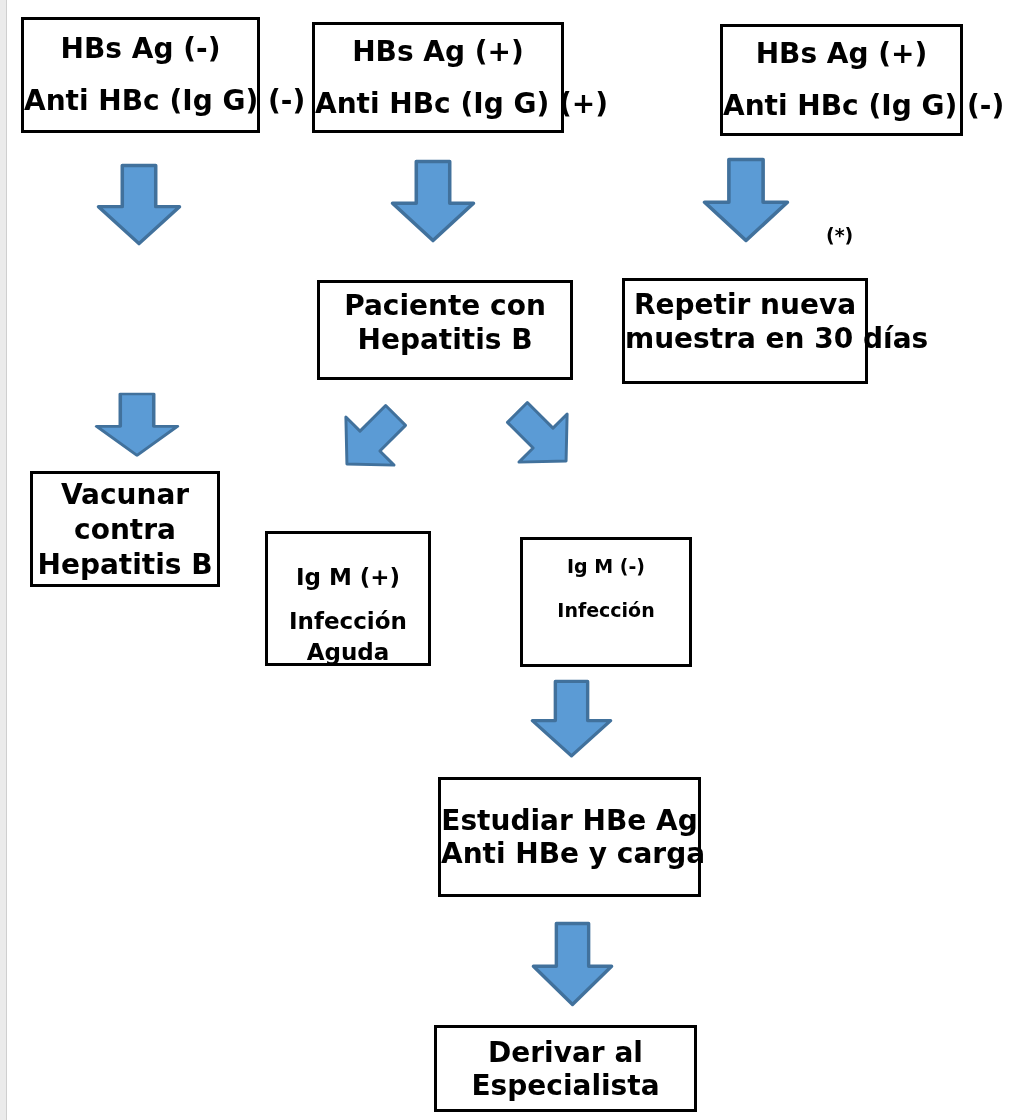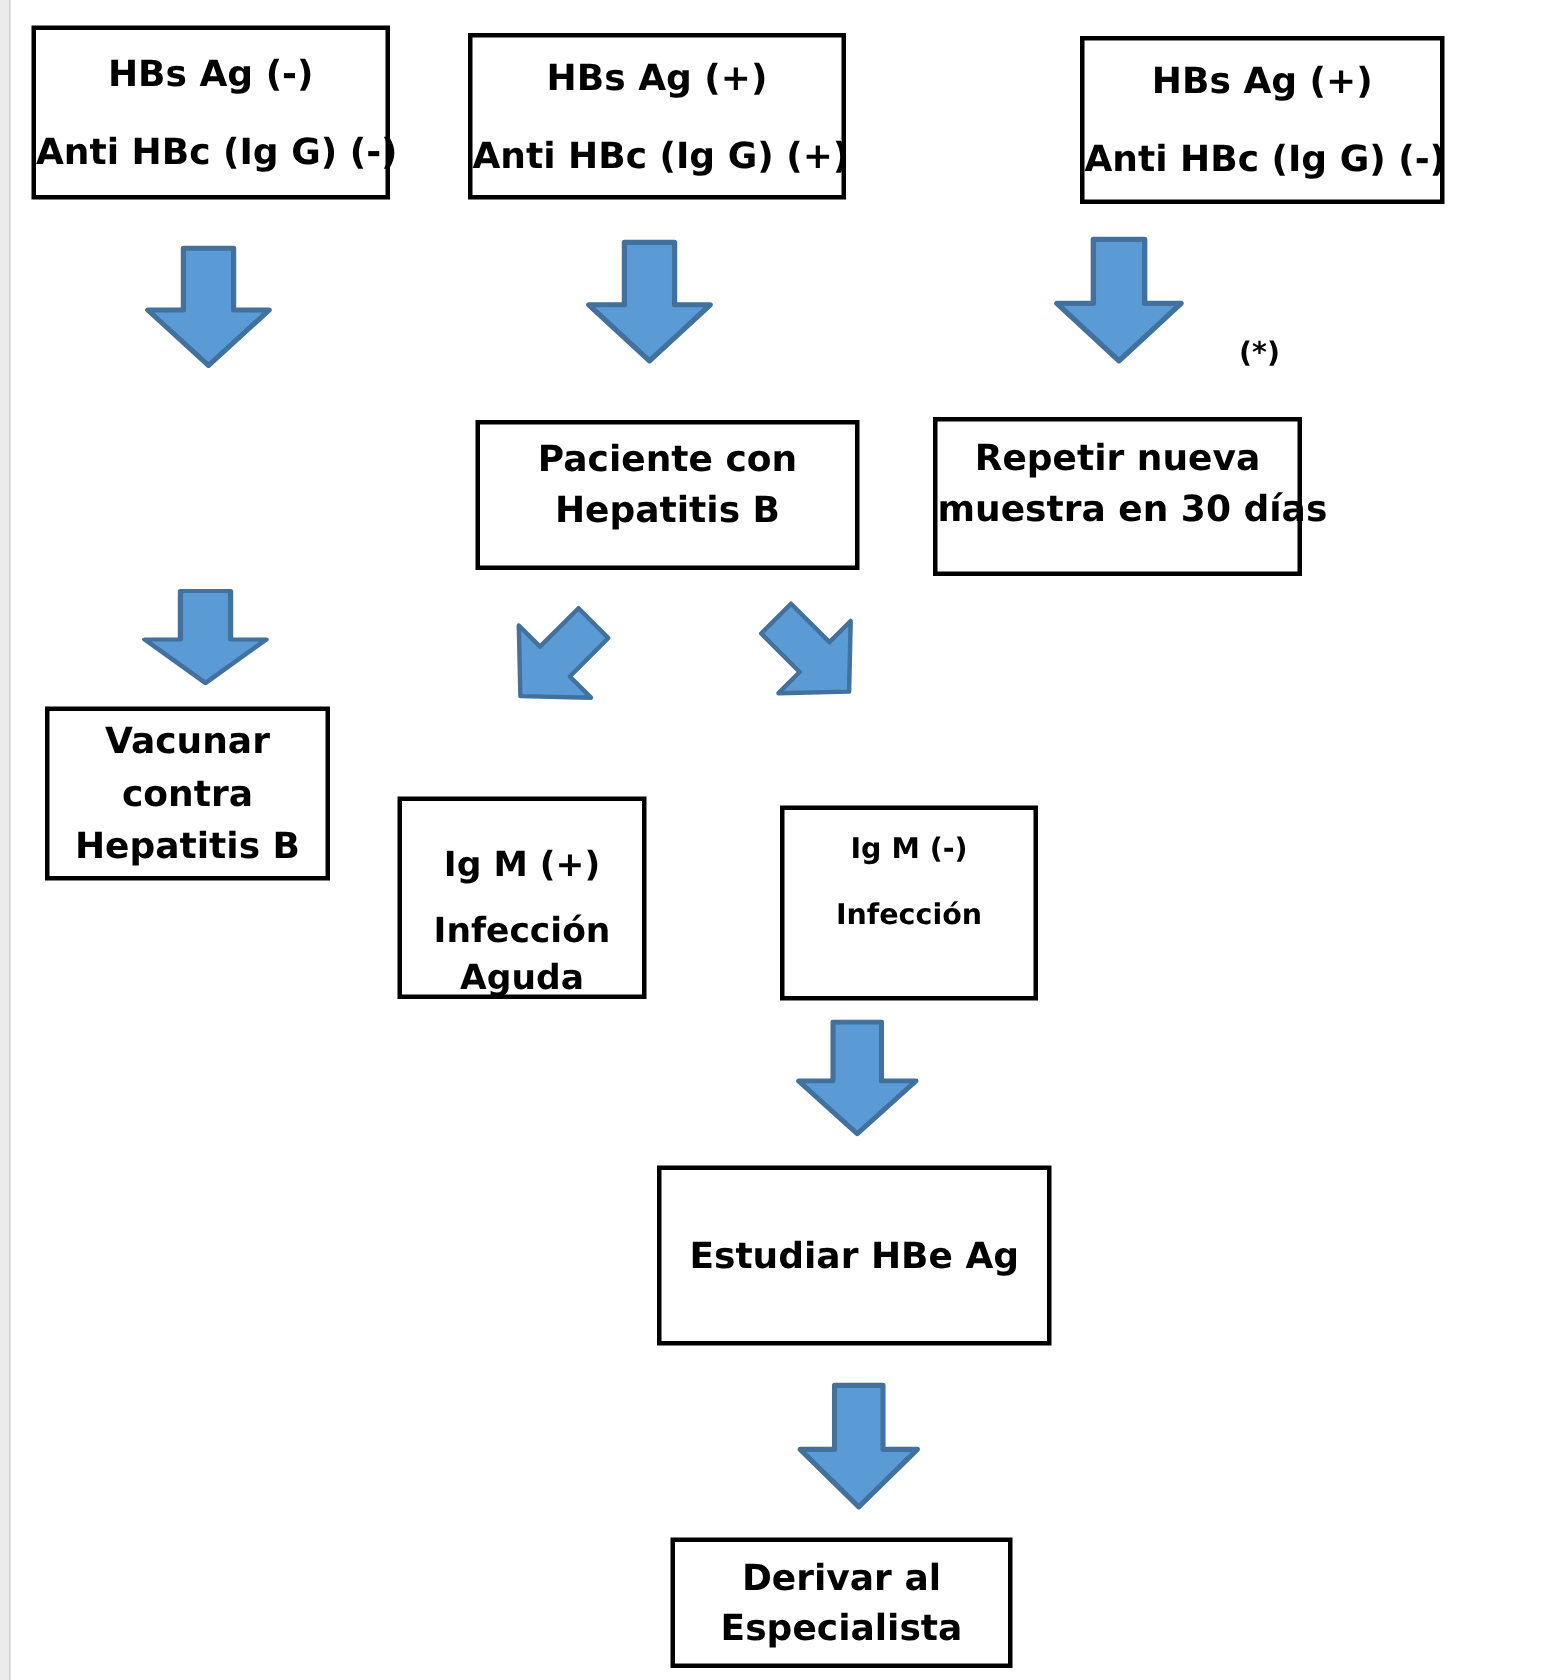--- a/index.html
+++ b/index.html
@@ -9,39 +9,39 @@
     overflow:hidden;
   }
   .edge-strip {
     position:absolute; left:0; top:0; width:6px; height:1120px;
     background:var(--edge-strip,#ebebeb); border-right:1px solid #cfcfcf;
   }
   .node {
     position:absolute; box-sizing:border-box; background:#fff;
     border:3px solid var(--box-border,#000);
     display:flex; flex-direction:column; align-items:center;
-    text-align:center; font-size:24px;
+    text-align:center; font-size:28px;
   }
   .node .ln { display:block; width:100%; white-space:nowrap; }
   
   #n-top-left  { left:21px;  top:17px; width:239px; height:116px; justify-content:center; line-height:52px; }
   #n-top-mid   { left:312px; top:22px; width:252px; height:111px; justify-content:center; line-height:52px; }
   #n-top-right { left:720px; top:24px; width:243px; height:112px; justify-content:center; line-height:52px; }
   
   #n-no-contacto { left:31px;  top:276px; width:220px; height:105px; padding-top:4px; justify-content:flex-start; line-height:35px; overflow:hidden; }
   #n-paciente    { left:317px; top:280px; width:256px; height:100px; padding-top:6px; justify-content:flex-start; line-height:34px; }
   #n-repetir     { left:622px; top:278px; width:246px; height:106px; padding-top:7px; justify-content:flex-start; line-height:34px; }
   
   #n-vacunar  { left:30px;  top:471px; width:190px; height:116px; justify-content:center; line-height:35px; }
   #n-igm-pos  { left:265px; top:531px; width:166px; height:135px; padding-top:26px; justify-content:flex-start; line-height:31px; font-size:23px; }
   #n-igm-neg  { left:488px; top:537px; width:172px; height:130px; padding-top:9px;  justify-content:flex-start; line-height:31px; font-size:19px;margin-left:32px; }
   #n-igm-pos .ln:first-child, #n-igm-neg .ln:first-child { margin-bottom:12px; line-height:34px; }
   
   #n-estudiar { left:438px; top:777px;  width:263px; height:120px; justify-content:center; line-height:33px; }
-  #n-derivar  { left:447px; top:1025px; width:228px; height:87px;  justify-content:center; line-height:33px; }
+  #n-derivar  { left:434px; top:1025px; width:263px; height:87px;  justify-content:center; line-height:33px; }
   
   .arrow { position:absolute; }
   .arrow svg { display:block; width:100%; height:100%; overflow:visible; }
   .arrow polygon {
     fill:var(--arrow-fill,#5B9BD5);
     stroke:var(--arrow-stroke,#41719C);
     stroke-width:4; stroke-linejoin:round;
   }
   #a1 { left:95px;  top:163px; width:88px; height:84px; }
   #a2 { left:389px; top:159px; width:88px; height:85px; }
@@ -129,20 +129,21 @@
     <span class="ln">Infección</span>
   </div>
 
   <div class="arrow" id="a7">
     <svg viewBox="0 0 100 100" preserveAspectRatio="none">
         <polygon points="31,3 69,3 69,52 96,52 50,96 4,52 31,52"></polygon>
       </svg>
   </div>
   <div class="node" id="n-estudiar">
     <span class="ln">Estudiar HBe Ag</span>
+    <span class="ln">Anti HBe y carga</span>
   </div>
   <div class="arrow" id="a8">
     <svg viewBox="0 0 100 100" preserveAspectRatio="none">
         <polygon points="31,3 69,3 69,52 96,52 50,96 4,52 31,52"></polygon>
       </svg>
   </div>
   <div class="node" id="n-derivar">
     <span class="ln">Derivar al</span>
     <span class="ln">Especialista</span>
   </div>

